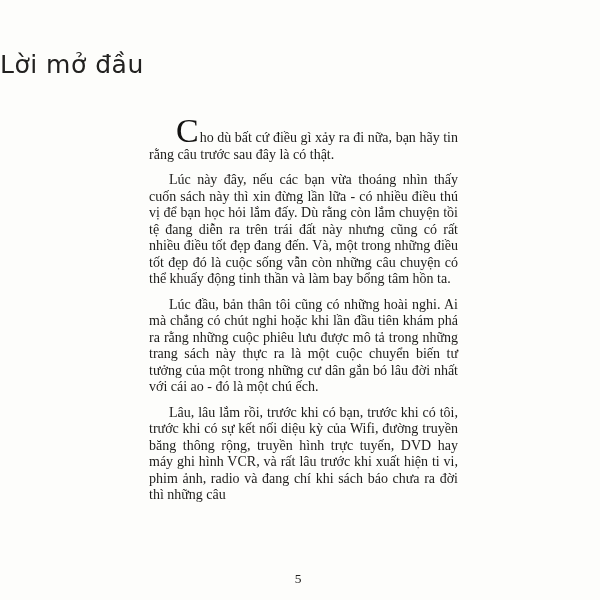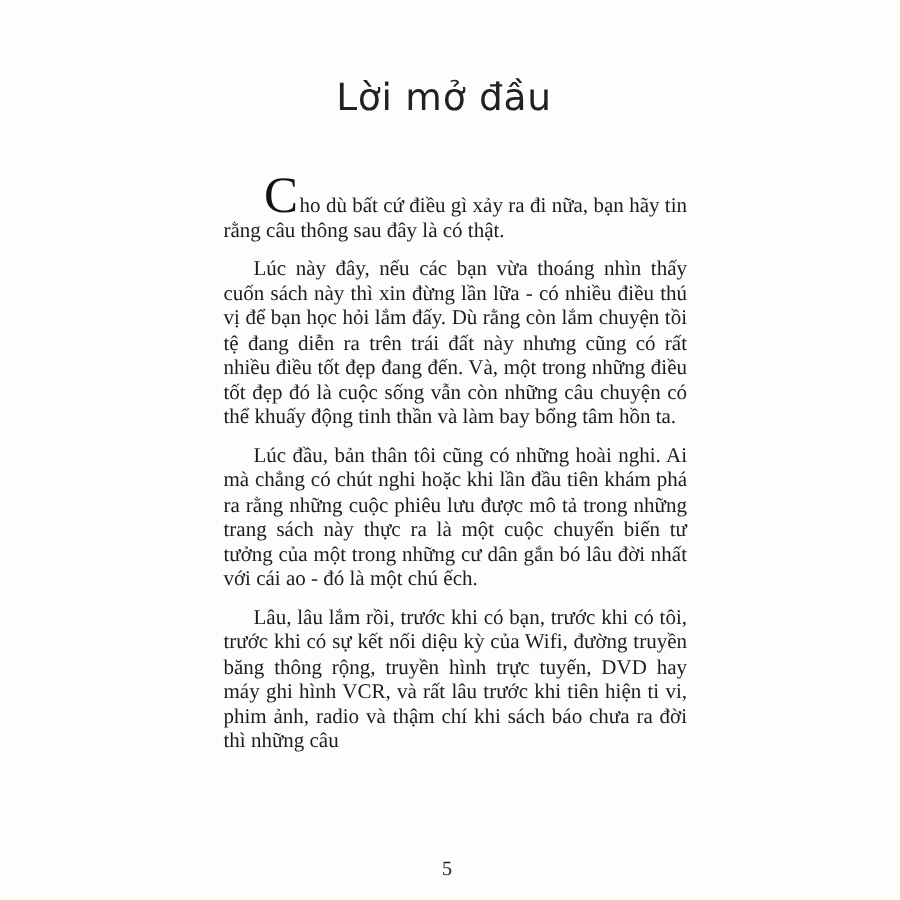--- a/index.html
+++ b/index.html
@@ -15,21 +15,21 @@
     color: #1b1b1b;
     font-family: "Liberation Serif", serif;
     overflow: hidden;
   }
   .title {
     position: absolute;
     top: 50px;
     left: 0;
     width: 592px;            
     margin: 0;
-    text-align: center;
+    text-align: left;
     font-family: "DejaVu Sans", sans-serif;
     font-weight: normal;
     font-size: 25px;
     letter-spacing: 0.5px;
     color: #222120;
   }
   .content {
     position: absolute;
     left: 149px;
     top: 130px;
@@ -65,26 +65,26 @@
 </style>
 </head>
 <body>
 
 <div class="page">
 
   <h1 class="title">Lời mở đầu</h1>
 
   <div class="content">
 
-    <p class="para para-first"><span class="dropcap">C</span><span>ho dù bất cứ điều gì xảy ra đi nữa, bạn hãy tin rằng câu thông sau đây là có thật.</span></p>
+    <p class="para para-first"><span class="dropcap">C</span><span>ho dù bất cứ điều gì xảy ra đi nữa, bạn hãy tin rằng câu trước sau đây là có thật.</span></p>
 
     <p class="para">Lúc này đây, nếu các bạn vừa thoáng nhìn thấy cuốn sách này thì xin đừng lần lữa - có nhiều điều thú vị để bạn học hỏi lắm đấy. Dù rằng còn lắm chuyện tồi tệ đang diễn ra trên trái đất này nhưng cũng có rất nhiều điều tốt đẹp đang đến. Và, một trong những điều tốt đẹp đó là cuộc sống vẫn còn những câu chuyện có thể khuấy động tinh thần và làm bay bổng tâm hồn ta.</p>
 
     <p class="para">Lúc đầu, bản thân tôi cũng có những hoài nghi. Ai mà chẳng có chút nghi hoặc khi lần đầu tiên khám phá ra rằng những cuộc phiêu lưu được mô tả trong những trang sách này thực ra là một cuộc chuyển biến tư tưởng của một trong những cư dân gắn bó lâu đời nhất với cái ao - đó là một chú ếch.</p>
 
 
-    <p class="para">Lâu, lâu lắm rồi, trước khi có bạn, trước khi có tôi, trước khi có sự kết nối diệu kỳ của Wifi, đường truyền băng thông rộng, truyền hình trực tuyến, DVD hay máy ghi hình VCR, và rất lâu trước khi tiên hiện ti vi, phim ảnh, radio và thậm chí khi sách báo chưa ra đời thì những câu</p>
+    <p class="para">Lâu, lâu lắm rồi, trước khi có bạn, trước khi có tôi, trước khi có sự kết nối diệu kỳ của Wifi, đường truyền băng thông rộng, truyền hình trực tuyến, DVD hay máy ghi hình VCR, và rất lâu trước khi xuất hiện ti vi, phim ảnh, radio và đang chí khi sách báo chưa ra đời thì những câu</p>
 
   </div>
 
   <div class="folio">5</div>
 
 </div>
 
 </body></html>

